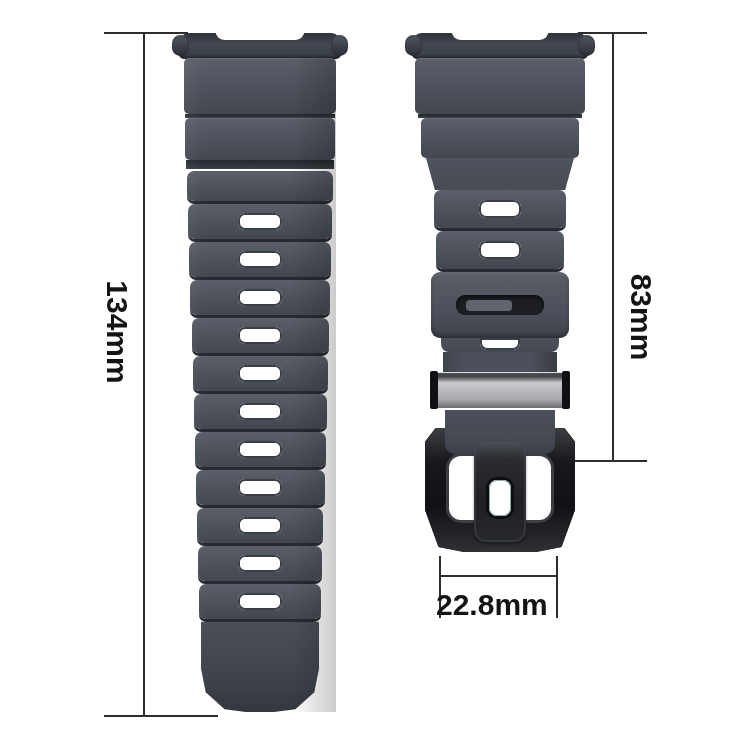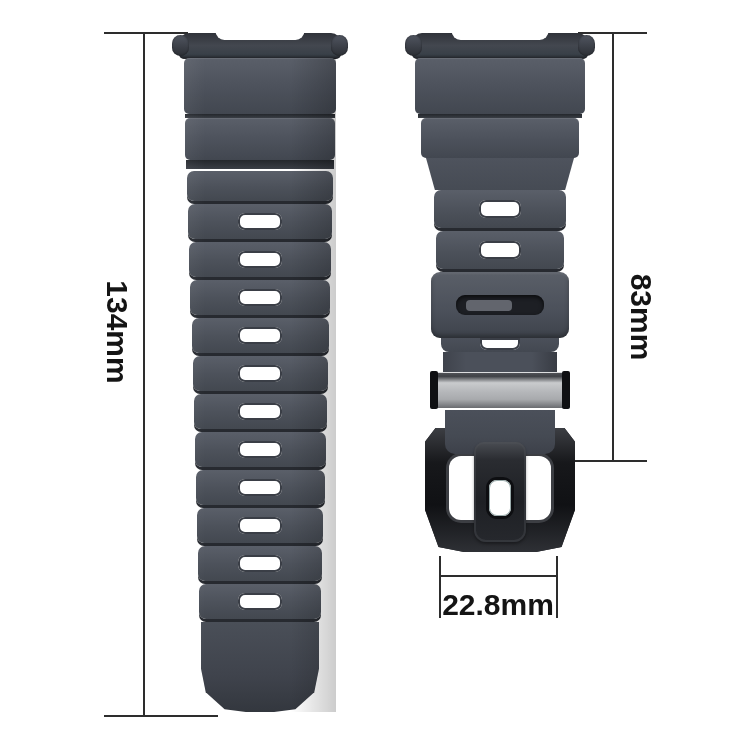--- a/index.html
+++ b/index.html
@@ -4,21 +4,21 @@
 <style>
   html,body{margin:0;padding:0;background:#fff;}
   .canvas{position:relative;width:750px;height:750px;background:#ffffff;overflow:hidden;
           font-family:"Liberation Sans",sans-serif;}
   
   .vline{position:absolute;width:2px;background:#2d2d2d;}
   .hline{position:absolute;height:2px;background:#2d2d2d;}
   .dim-label{position:absolute;font-weight:bold;font-size:30px;color:#141414;letter-spacing:0;}
   .rot{width:110px;height:110px;display:flex;align-items:center;justify-content:center;}
   .rot span{transform:rotate(90deg);white-space:nowrap;display:block;}
-  .center-label{text-align:center;}
+  .center-label{text-align:left;}
   
   .col{position:absolute;display:flex;flex-direction:column;align-items:center;}
   .connector{position:absolute;border-radius:10px 10px 5px 5px;
     background:linear-gradient(180deg,#30333a 0%,#43474f 48%,#394048 82%,#2e3138 100%);
     box-shadow:inset 0 -2px 3px rgba(0,0,0,.35);}
   .ear{position:absolute;width:17px;height:21px;top:2px;border-radius:9px;
     background:linear-gradient(180deg,#505560,#2c2f35);box-shadow:inset 0 0 2px rgba(0,0,0,.5);}
   .ear.l{left:-7px}.ear.r{right:-7px}
   .notch{position:absolute;top:-2px;left:50%;transform:translateX(-50%);width:55%;height:9px;
     background:#fff;border-radius:0 0 9px 9px;}

